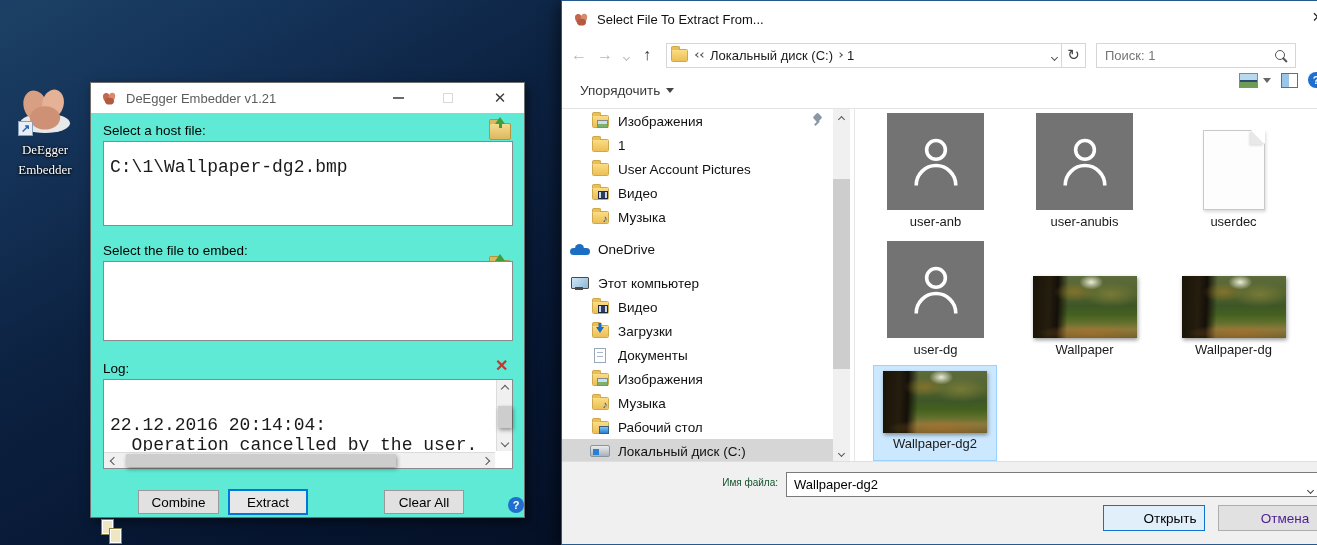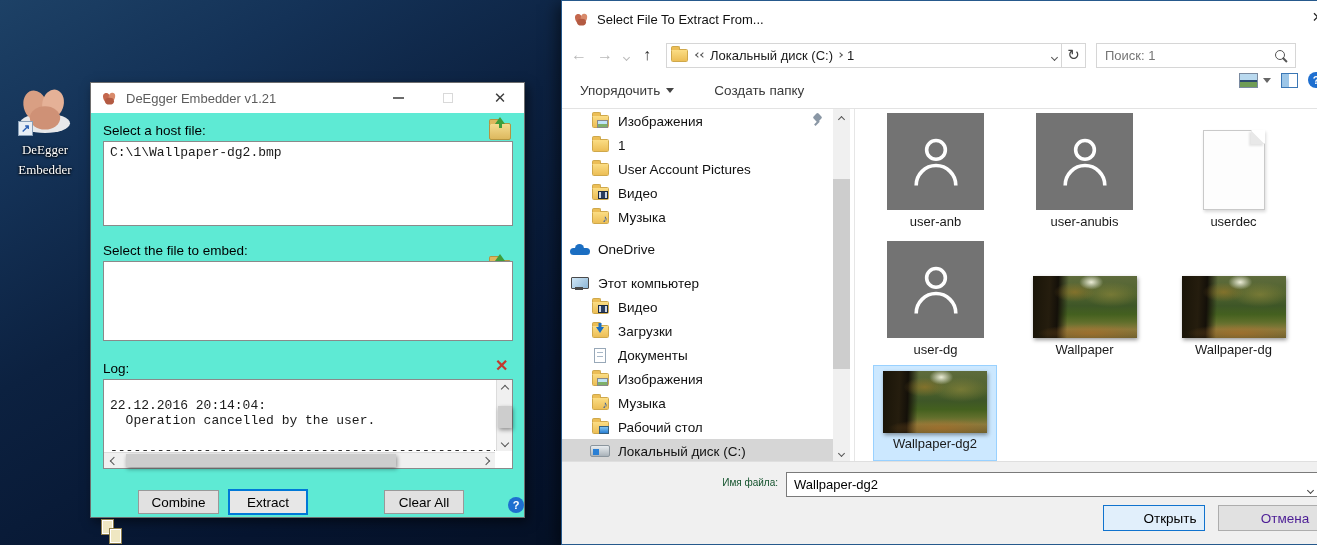--- a/index.html
+++ b/index.html
@@ -23,21 +23,21 @@
   .desk-icon .lbl { color:#fff; font-size:13px; line-height:1.5; text-shadow:0 1px 2px #000, 0 0 3px #000; margin-top:2px;font-family:Liberation Serif, serif; }
 
   
   .emb { left:90px; top:82px; width:435px; height:436px; background:#5eead4; border:1px solid #6e6e6e; box-shadow:3px 4px 10px rgba(0,0,0,.5); }
   .emb-title { position:absolute; left:0; top:0; right:0; height:30px; background:#ffffff; display:flex; align-items:center; }
   .emb-title .ttl { color:#5c5c5c; font-size:13px; margin-left:8px; }
   .cap-btn { position:absolute; top:0; width:34px; height:30px; display:flex; align-items:center; justify-content:center; color:#3c3c3c; }
   .min-glyph { width:11px; height:1.5px; background:#6b6b6b; display:inline-block; }
   .max-glyph { width:10px; height:10px; border:1.5px solid #d9d9d9; display:inline-block; }
   .emb-lbl { font-size:13.5px; color:#000; }
-  .mono-box { background:#fff; border:1px solid #8a8a8a; font-family:"Liberation Mono","DejaVu Sans Mono",monospace; font-size:13px; padding:3px 6px; white-space:pre; overflow:hidden; }
+  .mono-box { background:#fff; border:1px solid #8a8a8a; font-family:"Liberation Mono","DejaVu Sans Mono",monospace; font-size:18px; padding:15px 6px; white-space:pre; overflow:hidden; }
   .fold-open { position:relative; width:22px; height:17px; background:linear-gradient(180deg,#f4dc90,#ddb85e); border:1px solid #b59440; border-radius:2px; }
   .fold-open::before { content:''; position:absolute; left:-1px; top:-5px; width:9px; height:4px; background:#ddb85e; border:1px solid #b59440; border-bottom:none; border-radius:2px 2px 0 0; }
   .fold-open .garr { position:absolute; left:5px; top:-7px; width:0; height:0; border-left:5px solid transparent; border-right:5px solid transparent; border-bottom:7px solid #3f9d3a; }
   .fold-open .gstem { position:absolute; left:9px; top:-1px; width:3px; height:5px; background:#3f9d3a; }
   .logx { color:#c23a2f; font-size:16px; font-weight:bold; line-height:14px; }
   .sb { background:#f0f0f0; position:absolute; }
   .sb .arr { position:absolute; display:flex; align-items:center; justify-content:center; color:#555; background:#f0f0f0; }
   .sb .thumb { position:absolute; background:#cdcdcd; }
   .btn { background:#e1e1e1; border:1px solid #999; font-size:13.5px; color:#000; display:flex; align-items:center; justify-content:center; font-family:"Liberation Sans",sans-serif; }
   .btn.focus { border:2px solid #0078d7; background:#e7e7e7; }
@@ -267,23 +267,20 @@
       <input type="text" placeholder="Поиск: 1" style="">
       <span class="mag"></span>
     </div>
   </div>
 
   <div class="toolrow">
     <span class="toolbtn" style="margin-left:8px">
       <span>Упорядочить</span>
         <span class="tri-d"></span>
     </span>
-    <span class="toolbtn" style="margin-left:20px">
-      <span>Создать папку</span>
-    </span>
     <span style="margin-left:auto; display:flex; align-items:center; gap:10px; margin-right:16px">
       <span style="display:flex; align-items:center; gap:5px">
         <span class="view-ico"></span>
         <span class="tri-d" style="border-top-color:#666"></span>
       </span>
       <span class="pane-ico"></span>
       <span class="help-ico">?</span>
     </span>
   </div>
 

